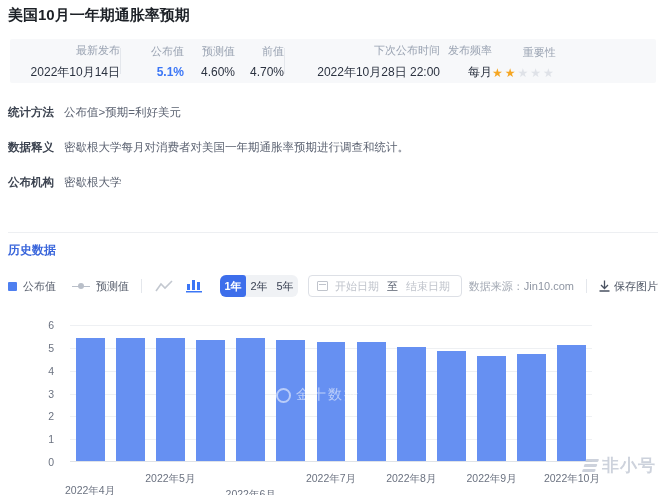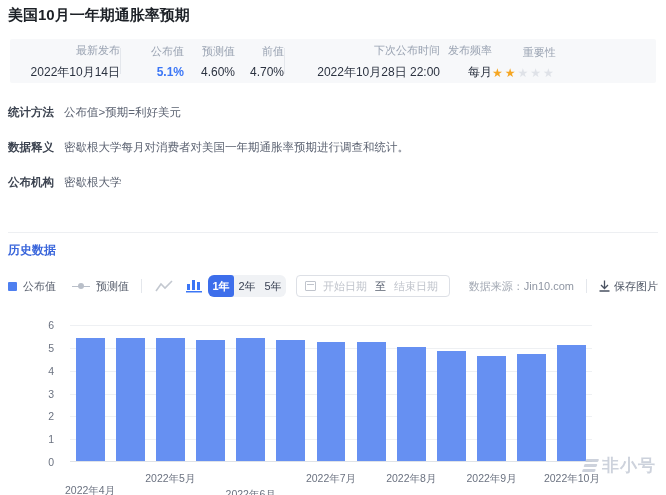--- a/index.html
+++ b/index.html
@@ -34,21 +34,21 @@
   
   .toolbar { position:absolute; left:8px; top:274px; right:8px; height:24px;
     display:flex; align-items:center; font-size:11px; color:#59606e; }
   .legend-item { display:flex; align-items:center; cursor:pointer; }
   .legend-sq { width:9px; height:9px; background:#4e7ff0; border-radius:1px; margin-right:6px; }
   .legend-linedot { position:relative; width:18px; height:9px; margin-right:6px; }
   .legend-linedot::before { content:""; position:absolute; left:0; right:0; top:4px; height:1.5px; background:#b9bfc9; }
   .legend-linedot::after { content:""; position:absolute; left:6px; top:1.5px; width:6px; height:6px; border-radius:50%; background:#b9bfc9; }
   .tb-vdiv { width:1px; height:14px; background:#e4e7ec; margin:0 12px; }
   .chart-ico { width:20px; height:16px; display:flex; align-items:center; justify-content:center; cursor:pointer; }
-  .range-group { display:flex; margin-left:4px; background:#f0f2f5; border-radius:6px; overflow:hidden; }
+  .range-group { display:flex; margin-left:16px; background:#f0f2f5; border-radius:6px; overflow:hidden; }
   .range-btn { width:26px; height:22px; display:flex; align-items:center; justify-content:center;
     font-size:11px; color:#3a4254; cursor:pointer; }
   .range-btn.active { background:#3d6eeb; color:#fff; border-radius:3px; font-weight:bold; }
   .datebox { margin-left:10px; width:154px; height:22px; border:1px solid #dde0e6; border-radius:4px;
     display:flex; align-items:center; padding:0 8px; color:#c0c4cc; }
   .cal-ico { width:11px; height:10px; border:1px solid #c0c4cc; border-radius:1px; position:relative; margin-right:7px; }
   .cal-ico::before { content:""; position:absolute; left:1px; right:1px; top:2px; height:1px; background:#c0c4cc; }
   .date-ph { font-size:11px; }
   .date-to { font-size:11px; color:#5b6372; margin:0 8px; }
   .spacer { flex:1; }
@@ -213,20 +213,24 @@
     </div>
   <div class="x-axis">
       <div class="xtick" style="left: -13.9231px; top: 4px; margin-top: 12px;">2022年4月</div>
       <div class="xtick" style="left: 66.3846px; top: 4px;">2022年5月</div>
       <div class="xtick" style="left: 146.692px; top: 20px;">2022年6月</div>
       <div class="xtick" style="left: 227px; top: 4px;">2022年7月</div>
       <div class="xtick" style="left: 307.308px; top: 4px;">2022年8月</div>
       <div class="xtick" style="left: 387.615px; top: 4px; text-align: center;">2022年9月</div>
       <div class="xtick" style="left: 467.923px; top: 4px;">2022年10月</div>
     </div>
+  <div class="wm-center">
+    <span class="wm-circle"></span>
+    <span>金十数据</span>
+  </div>
   <div class="wm-br">
     <span class="wm-logo">
         <span></span>
         <span></span>
         <span></span>
       </span>
     <span>非小号</span>
   </div>
 </div>
 

